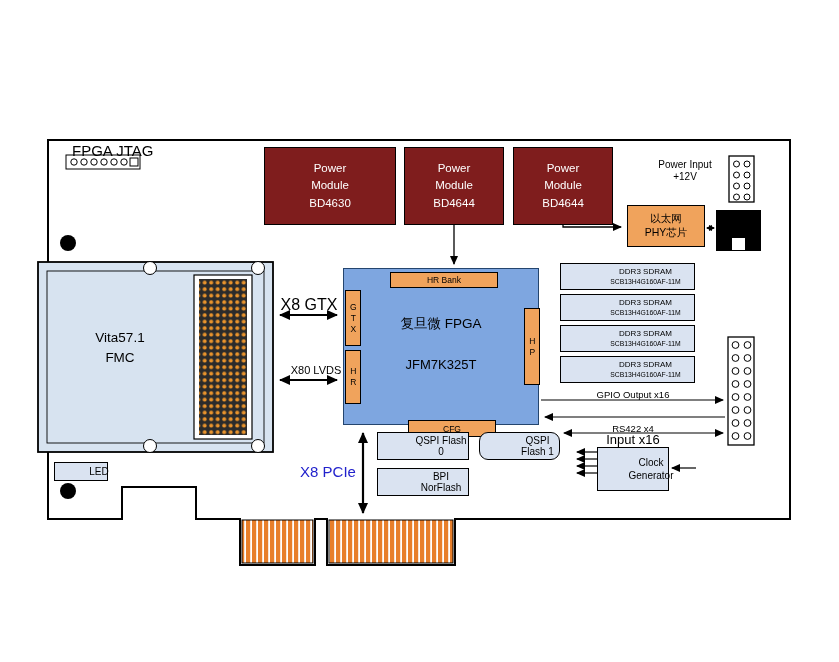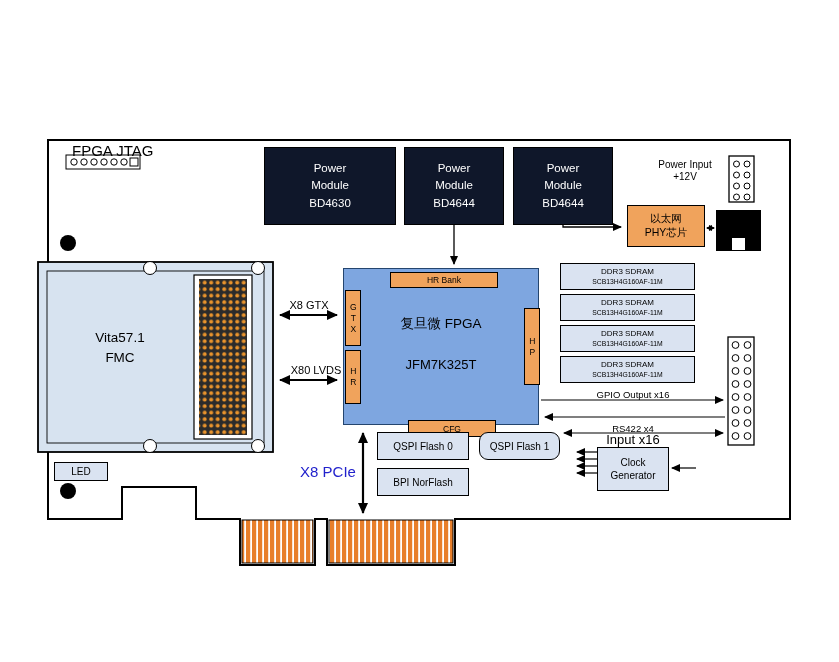--- a/index.html
+++ b/index.html
@@ -1,22 +1,22 @@
 <!DOCTYPE html>
 <html><head>
 <meta charset="utf-8">
 <style>
   html,body{margin:0;padding:0;background:#fff;}
   body{font-family:"Liberation Sans",sans-serif;color:#000;}
   .stage{position:relative;width:839px;height:662px;background:#fff;overflow:hidden;}
   .abs{position:absolute;box-sizing:border-box;}
   .ctr{display:flex;flex-direction:column;align-items:center;justify-content:center;text-align:center;}
   .box{border:1px solid #000;}
-  .blackbox{background:#0f172a;color:#fff;font-size:11.5px;line-height:1.5;}
-  .lightbox{background:#DAE3F1;font-size:10px;}
+  .blackbox{background:#7f1d1d;color:#fff;font-size:11.5px;line-height:1.5;}
+  .lightbox{background:#DAE3F1;font-size:10px;padding-left:36px;}
   .orangebox{background:#F0A35C;}
   .label{white-space:nowrap;}
   .vtext{writing-mode:vertical-rl;text-orientation:upright;font-size:8.5px;letter-spacing:1px;line-height:1;}
   .small1{font-size:8px;line-height:1.3;}
   .small2{font-size:6.8px;line-height:1.2;}
   .fpga{background:#7EA6E0;border:1.5px solid #24456E;}
   .pcie-label{color:#2222CC;font-size:15px;}
 </style>
 </head>
 <body>
@@ -166,21 +166,21 @@
   </div>
   <div class="abs box lightbox ctr" style="left:560px;top:325px;width:135px;height:27px;">
     <span class="small1">DDR3 SDRAM</span>
     <span class="small2">SCB13H4G160AF-11M</span>
   </div>
   <div class="abs box lightbox ctr" style="left:560px;top:356px;width:135px;height:27px;">
     <span class="small1">DDR3 SDRAM</span>
     <span class="small2">SCB13H4G160AF-11M</span>
   </div>
 
-  <div class="abs ctr label" style="left:277px;top:299px;width:64px;height:12px;font-size:11px;">X8 GTX</div>
+  <div class="abs ctr label" style="left:277px;top:299px;width:64px;height:12px;font-size:16px;">X8 GTX</div>
   <div class="abs ctr label" style="left:278px;top:364px;width:76px;height:12px;font-size:11px;">X80 LVDS</div>
   <div class="abs ctr label pcie-label" style="left:298px;top:465px;width:60px;height:13px;">X8 PCIe</div>
   <div class="abs ctr label" style="left:553px;top:389px;width:160px;height:11px;font-size:9.5px;">GPIO Output x16</div>
   <div class="abs ctr label" style="left:553px;top:406px;width:160px;height:11px;font-size:13px;margin-top:28px;">Input x16</div>
   <div class="abs ctr label" style="left:553px;top:423px;width:160px;height:11px;font-size:9.5px;">RS422 x4</div>
 
   <div class="abs box lightbox ctr" style="left:377px;top:432px;width:92px;height:28px;">
     <span>QSPI Flash 0</span>
   </div>
   <div class="abs box lightbox ctr" style="left:479px;top:432px;width:81px;height:28px;border-radius:9px;">

